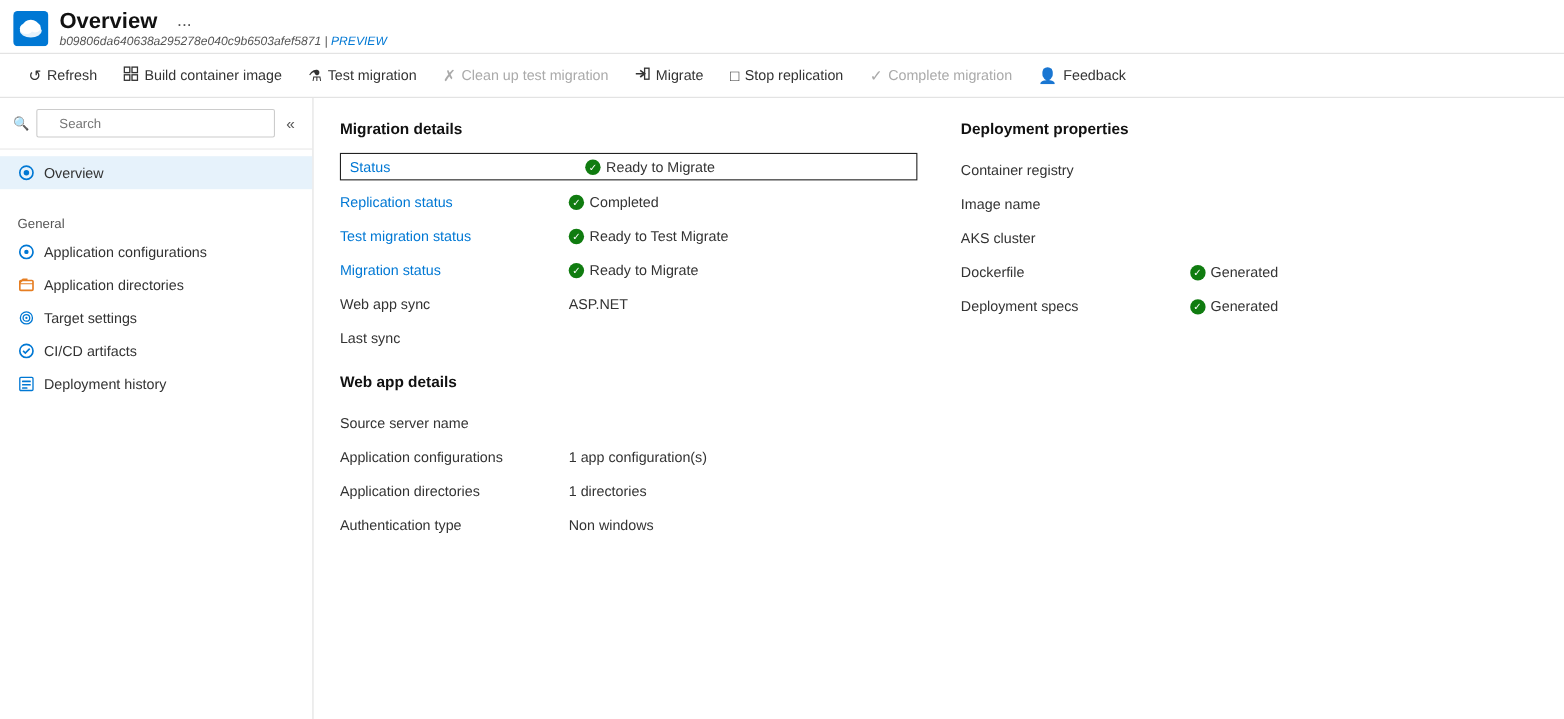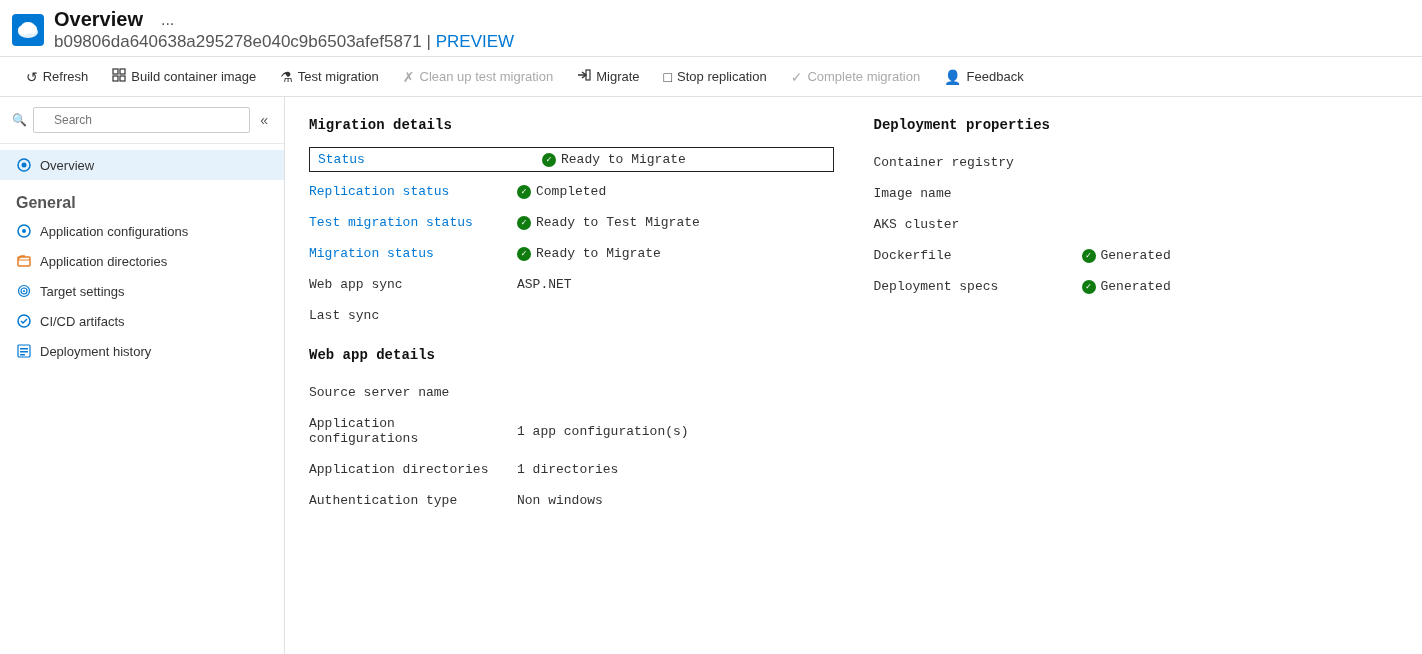--- a/index.html
+++ b/index.html
@@ -10,21 +10,21 @@
       display: flex;
       align-items: center;
       padding: 8px 16px 4px 12px;
       border-bottom: 1px solid #e0e0e0;
     }
     .title-bar .app-icon {
       width: 32px; height: 32px; margin-right: 10px; flex-shrink: 0;
     }
     .title-bar .title-info { display: flex; flex-direction: column; }
     .title-bar .app-title { font-size: 20px; font-weight: 600; color: #111; display: flex; align-items: center; gap: 8px; }
-    .title-bar .app-subtitle { font-size: 17px; color: #555; margin-top: 1px; }
+    .title-bar .app-subtitle { font-size: 11px; color: #555; margin-top: 1px; font-style: italic; }
     .title-bar .app-subtitle .preview-link { color: #0078d4; text-decoration: none; }
     .ellipsis-btn { background: none; border: none; font-size: 16px; color: #555; cursor: pointer; padding: 0 4px; margin-left: 6px; }
 
     
     .toolbar {
       display: flex;
       align-items: center;
       padding: 6px 16px;
       border-bottom: 1px solid #e0e0e0;
       gap: 4px;
@@ -72,22 +72,22 @@
     .sidebar-nav .nav-item {
       display: flex; align-items: center; gap: 8px;
       padding: 7px 16px;
       cursor: pointer; font-size: 13px; color: #333;
       border-radius: 0;
     }
     .sidebar-nav .nav-item.active { background: #e6f2fb; font-weight: 500; }
     .nav-item-icon { width: 16px; height: 16px; flex-shrink: 0; }
 
     .sidebar-section-title {
-      font-size: 16px; font-weight: 700; color: #555;
-      padding: 14px 16px 4px 16px;
+      font-size: 12px; font-weight: 400; color: #555;
+      padding: 24px 16px 4px 16px;
       text-transform: none;
     }
 
     
     .content {
       flex: 1;
       overflow-y: auto;
       padding: 20px 24px;
     }
 
@@ -119,21 +119,21 @@
     
     .web-app-section { margin-top: 8px; }
 
     
     .status-row-wrapper {
       border: 1.5px solid #222;
       padding: 4px 8px;
       margin-bottom: 4px;
       display: flex;
       align-items: center;
-      gap: 24px;
+      gap: 14px;
     }
 
     
     .cloud-svg { width: 32px; height: 32px; }
   </style>
 </head>
 <body>
 
 <div class="title-bar">
   <div class="app-icon">
@@ -267,21 +267,21 @@
           <rect x="4" y="8" width="8" height="1.5" fill="#0078d4" rx="0.5"></rect>
           <rect x="4" y="11" width="5" height="1.5" fill="#0078d4" rx="0.5"></rect>
         </svg>
         <span>Deployment history</span>
       </div>
     </div>
   </div>
 
   <div class="content">
 
-    <div style="display: grid; grid-template-columns: 1fr 1fr; gap: 0 40px; font-family: Liberation Mono, monospace;">
+    <div style="display: grid; grid-template-columns: 1fr 1fr; gap: 0 40px;">
 
       <div>
         <div class="section-title">Migration details</div>
 
         <div class="status-row-wrapper">
           <div style="width:200px; flex-shrink:0; color:#0078d4; font-size:13px;">Status</div>
           <div style="display:flex; align-items:center; gap:5px;">
             <span class="status-icon-green">✓</span>
             <span style="color:#333; font-size:13px;">Ready to Migrate</span>
           </div>

